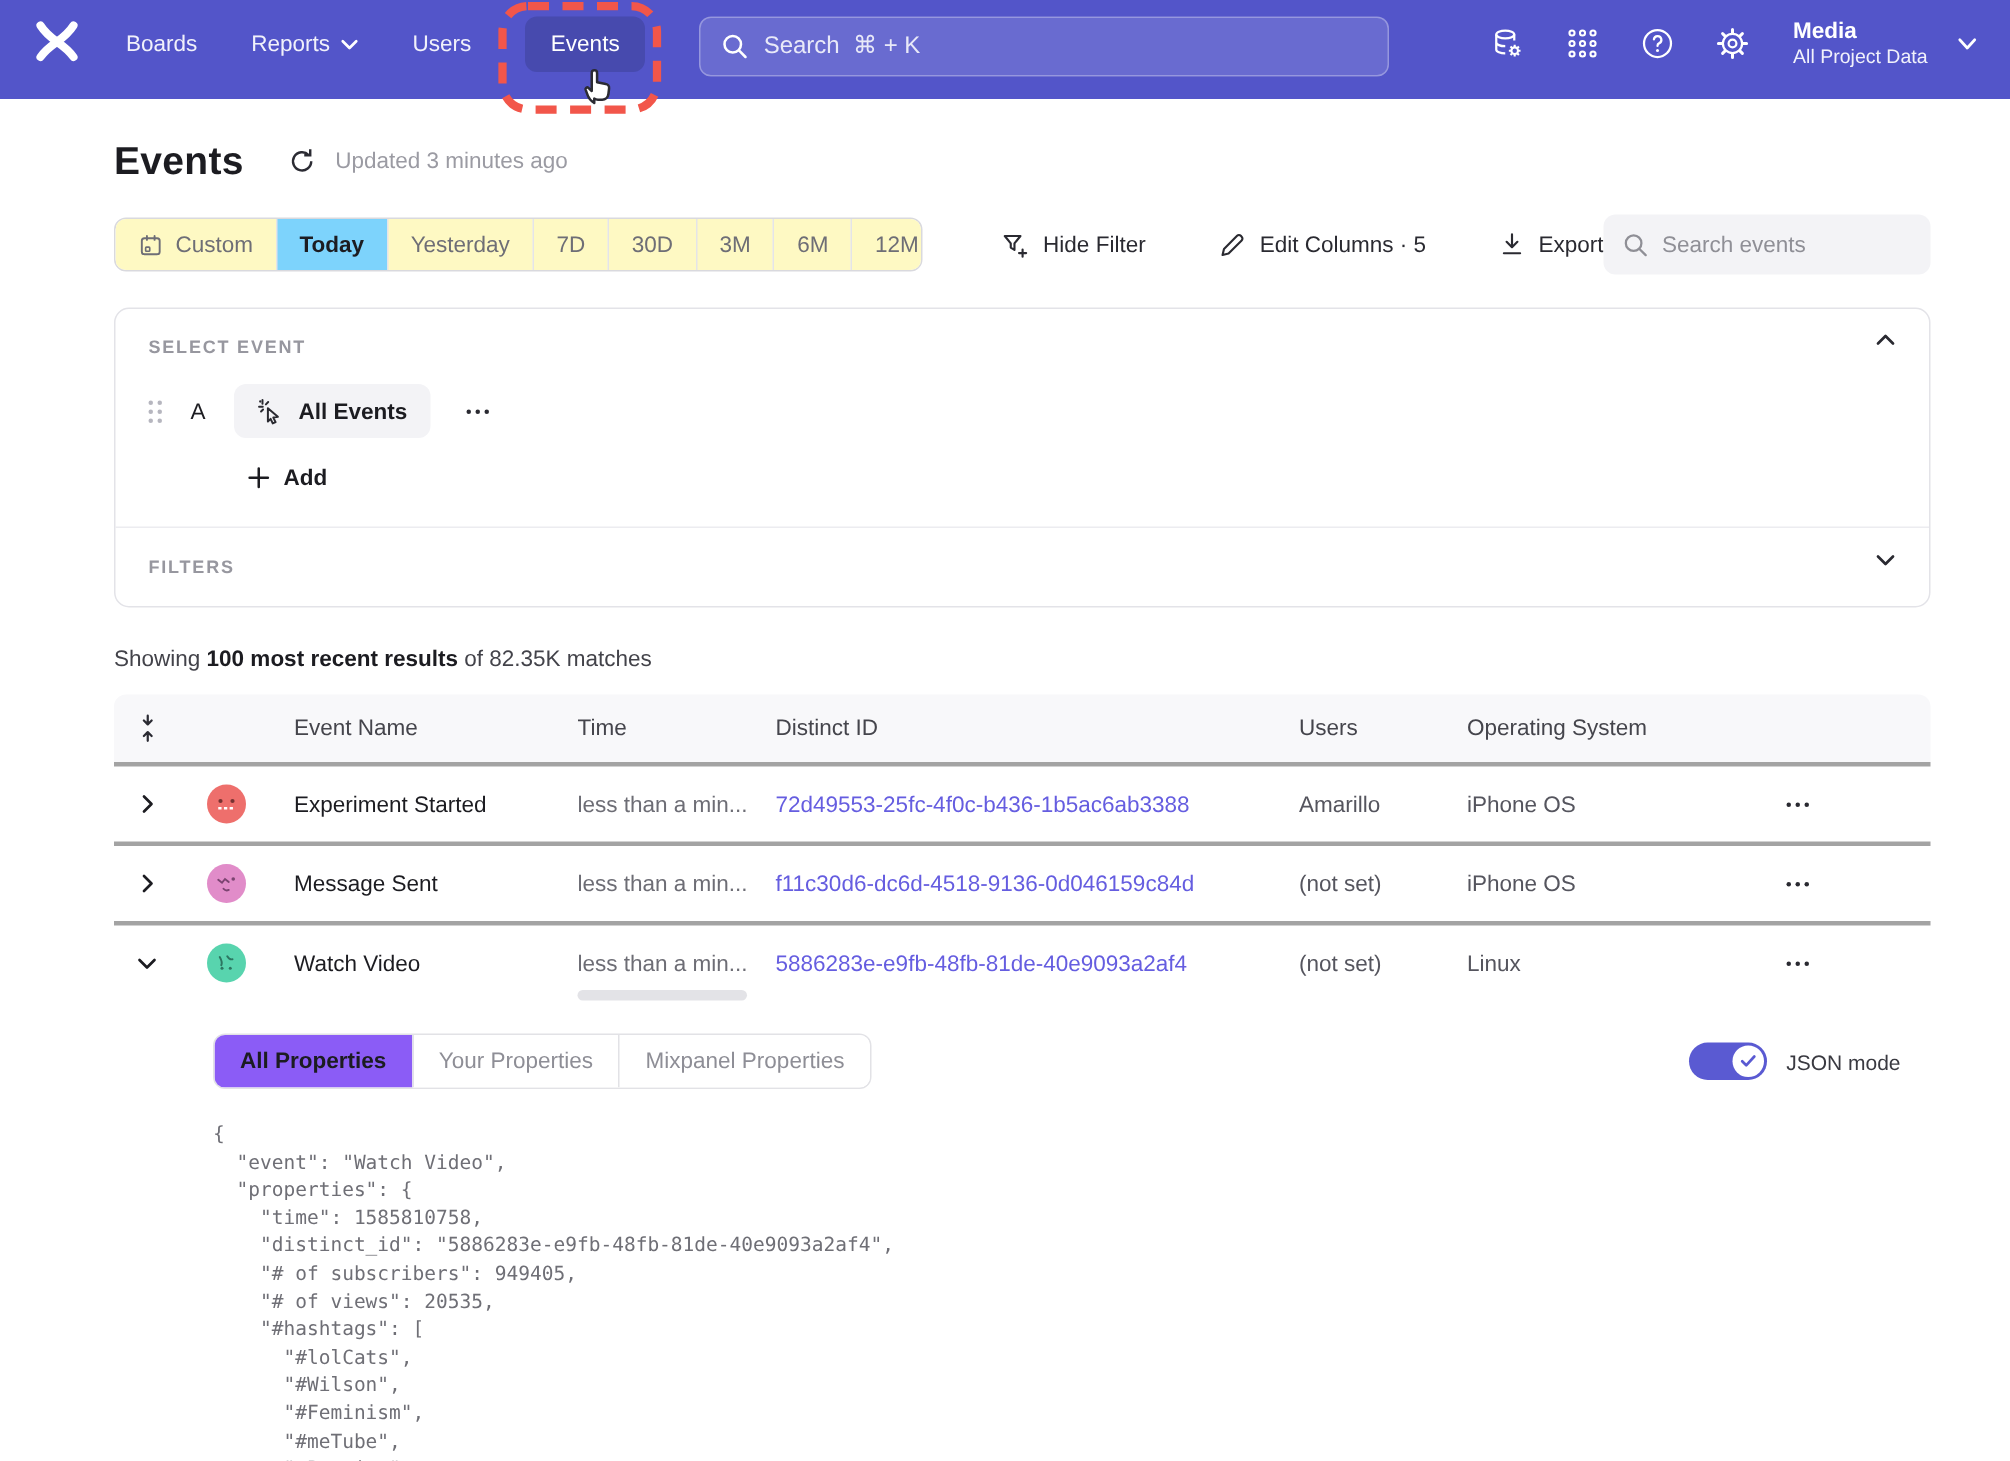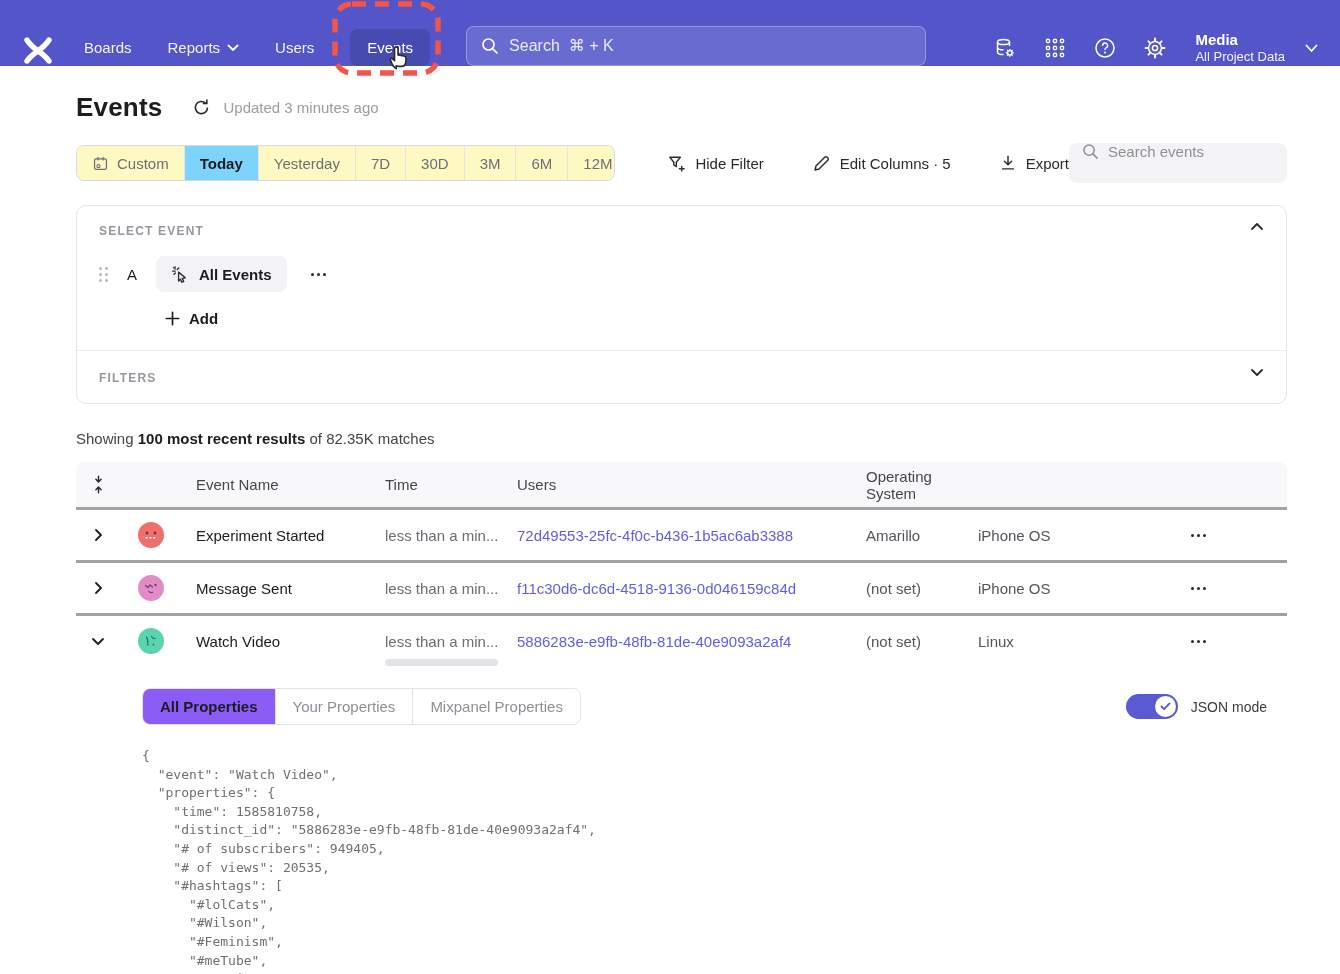--- a/index.html
+++ b/index.html
@@ -1,21 +1,21 @@
 <!DOCTYPE html>
 <html><head>
 <meta charset="utf-8">
 <style>
   * { margin:0; padding:0; box-sizing:border-box; }
   html,body { width:1340px; height:974px; overflow:hidden; background:#fff;
     font-family:"Liberation Sans", sans-serif; color:#1c1c21; }
   body { position:relative; }
 
   
-  .topnav { height:66px; background:#5355c9; display:flex; align-items:flex-end; padding:0 22px; position:relative; }
+  .topnav { height:66px; background:#5355c9; display:flex; align-items:flex-start; padding:11px 22px; position:relative; }
   .logo { width:32px; height:32px; flex:none; }
   .nav-items { display:flex; align-items:center; margin-left:30px; gap:36px; }
   .nav-item { color:rgba(255,255,255,.92); font-size:15px; display:flex; align-items:center; gap:7px; cursor:pointer; white-space:nowrap; }
   .nav-item.active { background:#474aae; color:#fff; padding:10px 17px; border-radius:8px; }
   .nav-search { margin-left:36px; width:460px; height:40px; background:rgba(255,255,255,.13);
     border:1px solid rgba(255,255,255,.30); border-radius:8px; display:flex; align-items:center; padding:0 14px; gap:10px; }
   .nav-search input { flex:1; background:transparent; border:none; outline:none; color:#fff; font-size:16px; font-family:inherit; }
   .nav-search input::placeholder { color:rgba(255,255,255,.85); }
   .nav-right { margin-left:auto; display:flex; align-items:center; gap:14px; }
   .icon-btn { width:36px; height:36px; display:flex; align-items:center; justify-content:center; border-radius:8px; cursor:pointer; }
@@ -37,21 +37,21 @@
 
   .controls-row { margin-top:20px; display:flex; align-items:center; }
   .segmented { display:flex; border:1px solid #d9d9de; border-radius:8px; overflow:hidden; height:36px; }
   .seg-opt { display:flex; align-items:center; gap:8px; padding:0 15px; font-size:15px; color:#6e6e76;
     border-left:1px solid #e4e4e8; cursor:pointer; background:#fef9c3; white-space:nowrap; }
   .seg-opt:first-child { border-left:none; }
   .seg-opt.selected { background:#7dd3fc; color:#1c1c21; font-weight:bold; }
   .toolbar { display:flex; align-items:center; margin-left:52px; gap:48px;text-align:right; }
   .tool-btn { display:flex; align-items:center; gap:9px; font-size:15px; font-weight:500; color:#2a2a31; cursor:pointer; white-space:nowrap; }
   .search-events { margin-left:auto; width:218px; height:40px; background:#f3f3f6; border-radius:8px;
-    display:flex; align-items:flex-start; gap:9px; padding:0 13px; }
+    display:flex; align-items:center; gap:9px; padding:0 13px; }
   .search-events input { flex:1; min-width:0; border:none; outline:none; background:transparent; font-size:15px; font-family:inherit; color:#1c1c21; }
   .search-events input::placeholder { color:#8f8f96; }
 
   
   .card { margin-top:22px; border:1px solid #e3e3e8; border-radius:10px; background:#fff; }
   .card-section { position:relative; padding:18px 22px 20px; }
   .section-label { font-size:12px; letter-spacing:1.2px; color:#97979f; font-weight:bold; }
   .chev-corner { position:absolute; right:22px; top:16px; cursor:pointer; }
   .event-row { display:flex; align-items:center; margin-top:18px; gap:18px; }
   .drag-handle { display:grid; grid-template-columns:3px 3px; gap:3px; cursor:grab; }
@@ -310,20 +310,21 @@
         <svg width="13" height="21" viewBox="0 0 14 22">
           <g fill="none" stroke="#2b2b33" stroke-width="1.6" stroke-linecap="round" stroke-linejoin="round">
             <path d="M7 2 v6 M4.2 5.4 L7 8.2 L9.8 5.4"></path>
             <path d="M7 20 v-6 M4.2 16.6 L7 13.8 L9.8 16.6"></path>
           </g>
         </svg>
       </span>
       <span class="cell"></span>
       <span class="cell">Event Name</span>
       <span class="cell">Time</span>
+      <span class="cell">Distinct ID</span>
       <span class="cell">Users</span>
       <span class="cell">Operating System</span>
       <span class="cell"></span>
     </div>
 
     <div class="tgrid trow">
       <span class="cell-expander">
         <svg width="9" height="14" viewBox="0 0 9 14">
           <path d="M2 2 L7 7 L2 12" fill="none" stroke="#1c1c21" stroke-width="1.8" stroke-linecap="round" stroke-linejoin="round"></path>
         </svg>

